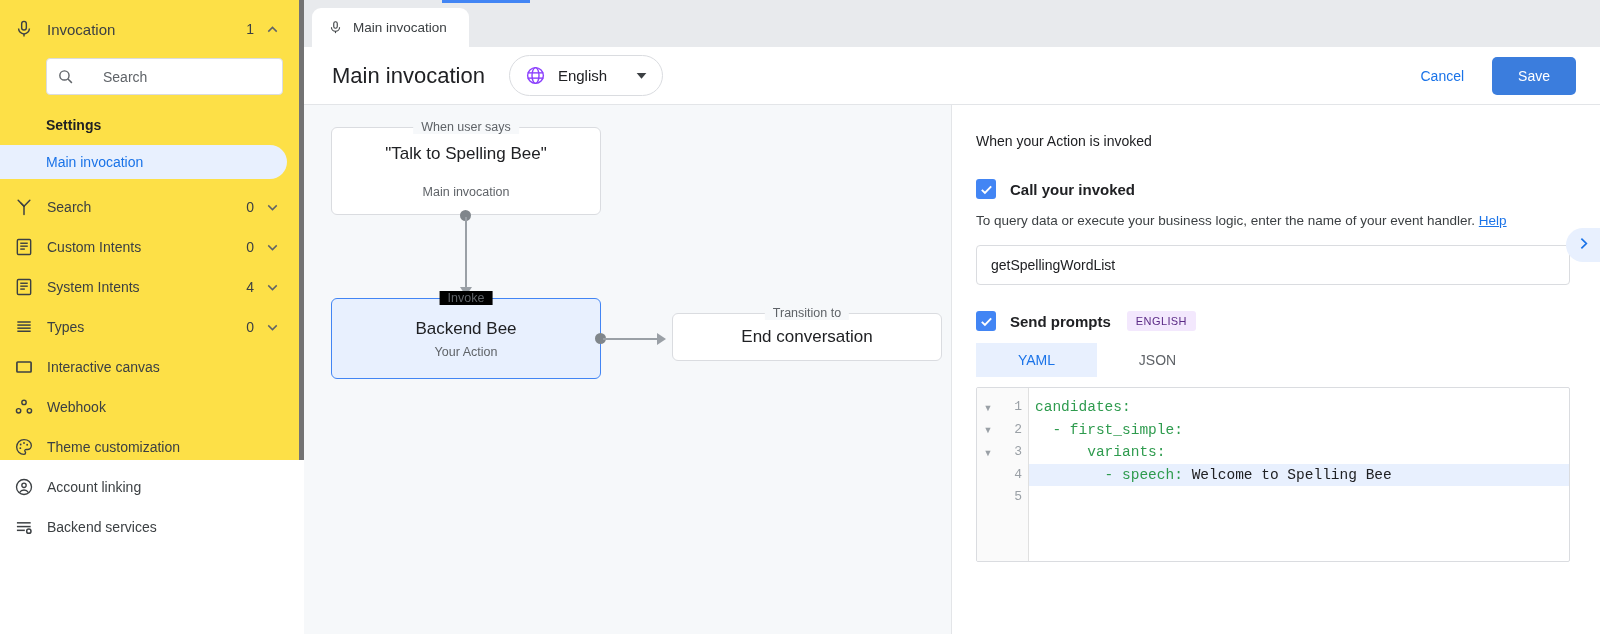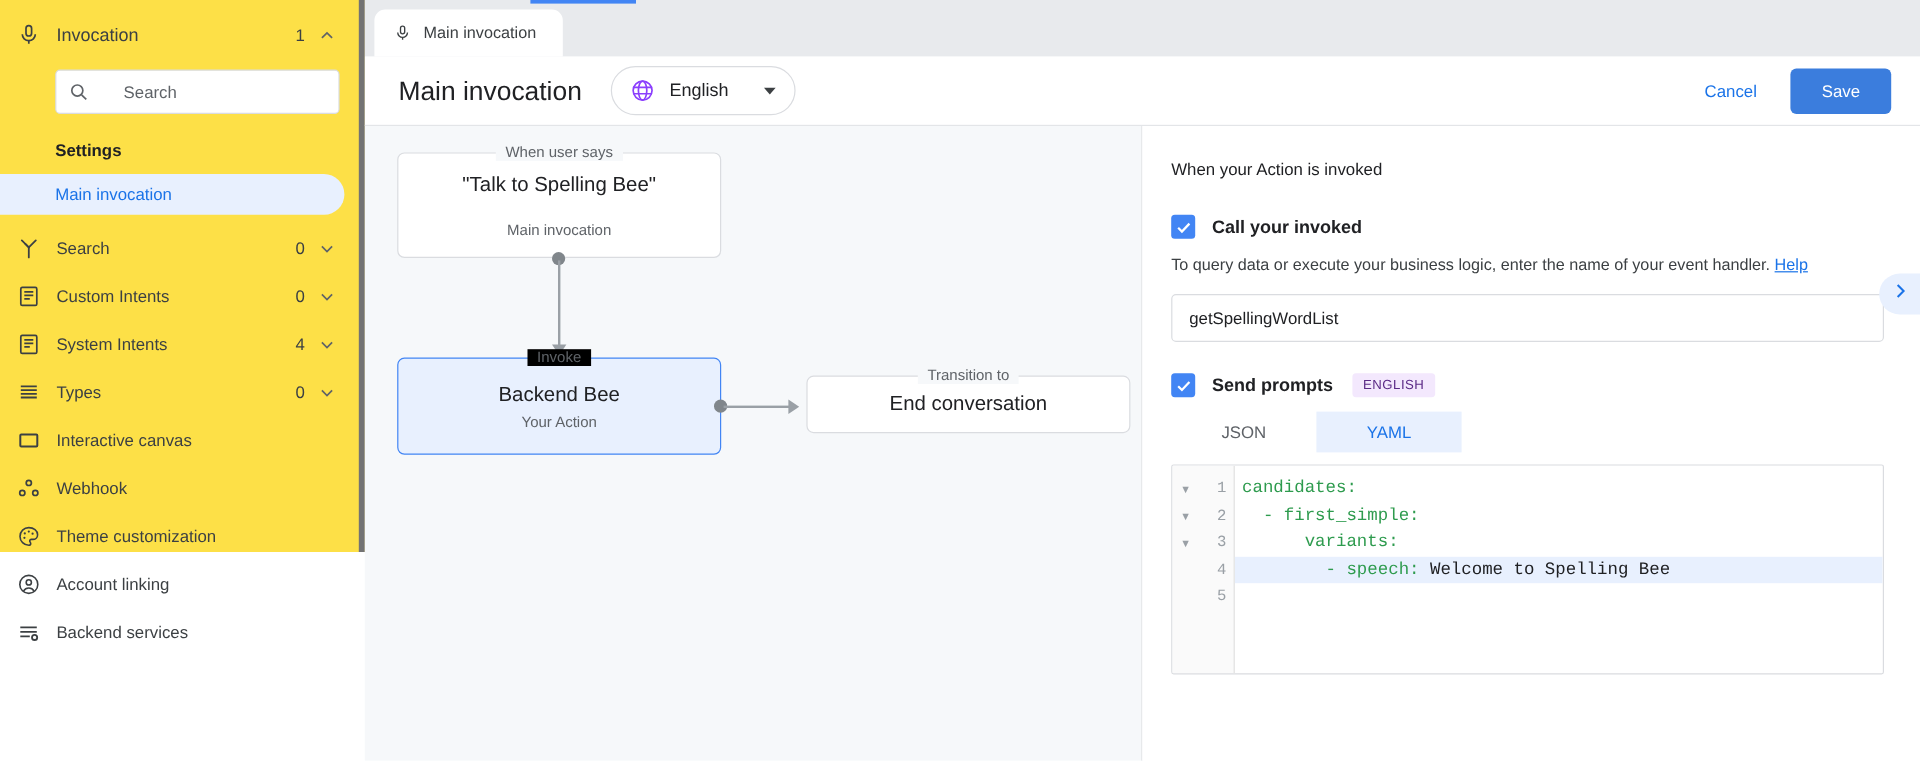--- a/index.html
+++ b/index.html
@@ -470,22 +470,22 @@
             <svg width="15" height="15" viewBox="0 0 24 24" fill="none" stroke="currentColor" stroke-width="3">
               <polyline points="4.5 12.5 9.5 17.5 19.5 7"></polyline>
             </svg>
           </span>
           <span class="chk-lbl">Send prompts</span>
           <span class="badge">ENGLISH</span>
         </div>
 
 
         <div class="seg">
+          <div class="seg-btn active">YAML</div>
           <div class="seg-btn">JSON</div>
-          <div class="seg-btn active">YAML</div>
         </div>
 
         <div class="editor">
           <div class="fold-col">
             <div class="fold">▼</div>
             <div class="fold">▼</div>
             <div class="fold">▼</div>
             <div class="fold"></div>
             <div class="fold"></div>
           </div>

